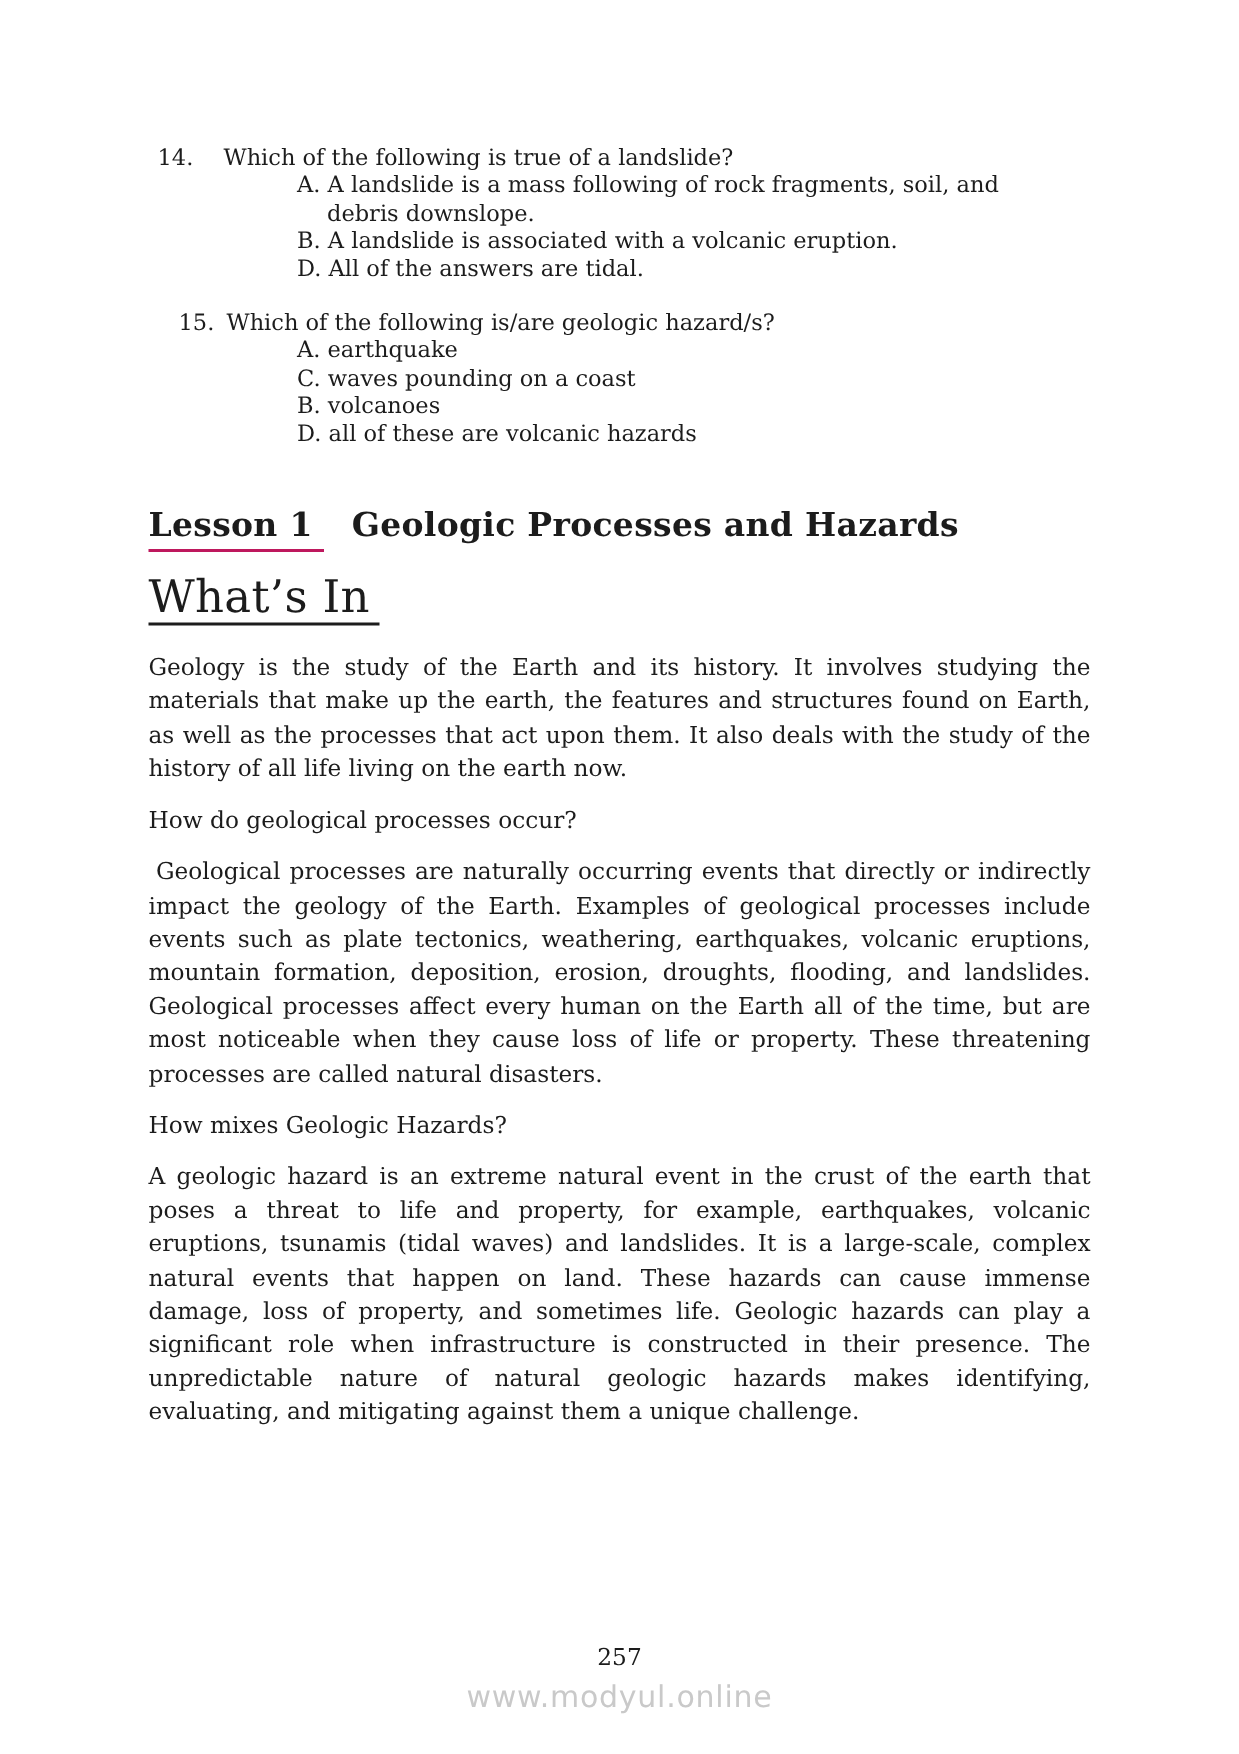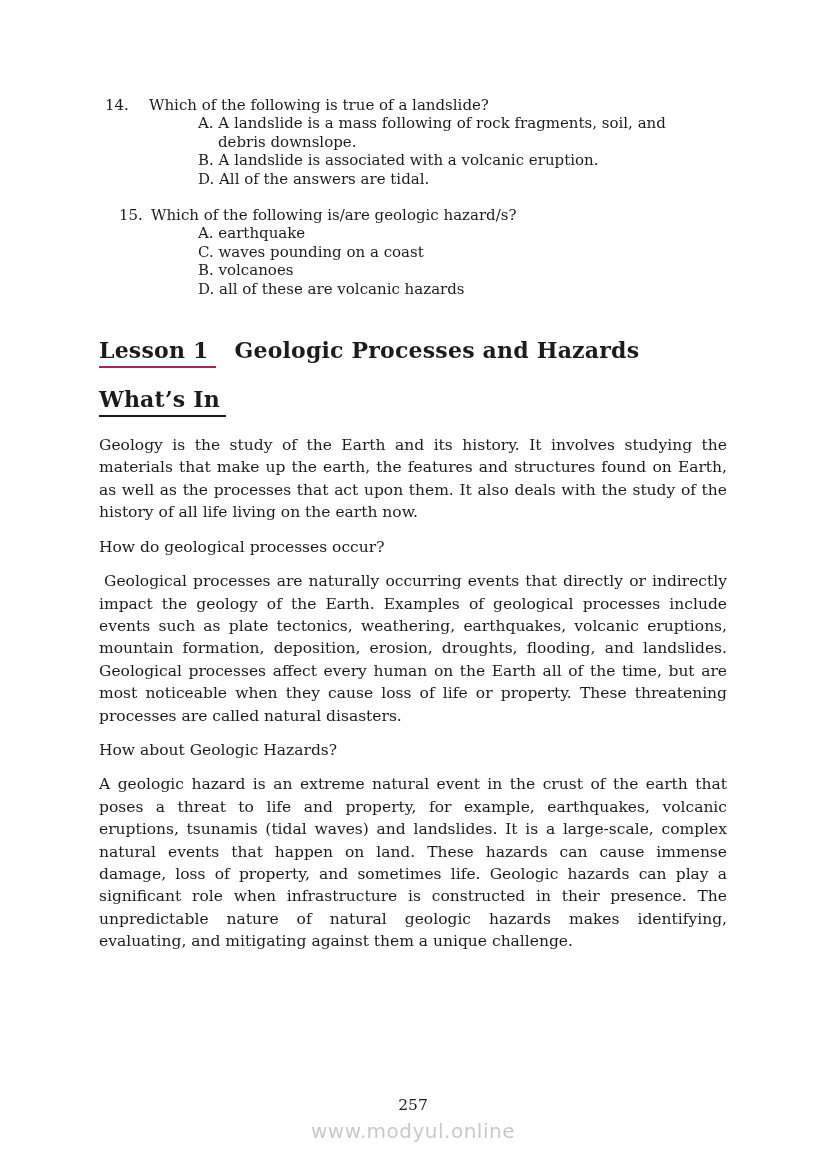--- a/index.html
+++ b/index.html
@@ -55,23 +55,23 @@
     white-space: nowrap;
   }
   .lesson-label {
     display: inline-block;
     border-bottom: 2px solid #be185d;
     padding: 0 8px 1px 0;
     margin-right: 18px;
   }
   .section-heading {
     margin: 16px 0 17px 0;
-    font-size: 22px;
+    font-size: 30px;
     line-height: 30px;
-    font-weight: 700;
+    font-weight: 400;
     letter-spacing: 0.2px;
   }
   .section-heading .underlined {
     display: inline-block;
     border-bottom: 2px solid #1c1c1c;
     padding: 0 6px 1px 0;
   }
 
   
   .para {
@@ -145,21 +145,21 @@
     <h2 class="section-heading">
       <span class="underlined">What’s In</span>
     </h2>
 
     <p class="para">Geology is the study of the Earth and its history. It involves studying the materials that make up the earth, the features and structures found on Earth, as well as the processes that act upon them. It also deals with the study of the history of all life living on the earth now.</p>
 
     <p class="para lead-q">How do geological processes occur?</p>
 
     <p class="para indent-small">Geological processes are naturally occurring events that directly or indirectly impact the geology of the Earth. Examples of geological processes include events such as plate tectonics, weathering, earthquakes, volcanic eruptions, mountain formation, deposition, erosion, droughts, flooding, and landslides. Geological processes affect every human on the Earth all of the time, but are most noticeable when they cause loss of life or property. These threatening processes are called natural disasters.</p>
 
-    <p class="para lead-q">How about Geologic Hazards?</p>
+    <p class="para lead-q">How mixes Geologic Hazards?</p>
 
     <p class="para">A geologic hazard is an extreme natural event in the crust of the earth that poses a threat to life and property, for example, earthquakes, volcanic eruptions, tsunamis (tidal waves) and landslides. It is a large-scale, complex natural events that happen on land. These hazards can cause immense damage, loss of property, and sometimes life. Geologic hazards can play a significant role when infrastructure is constructed in their presence. The unpredictable nature of natural geologic hazards makes identifying, evaluating, and mitigating against them a unique challenge.</p>
 
   </main>
 
   <div class="page-number">257</div>
   <div class="watermark">www.modyul.online</div>
 </div>
 
 </body></html>

